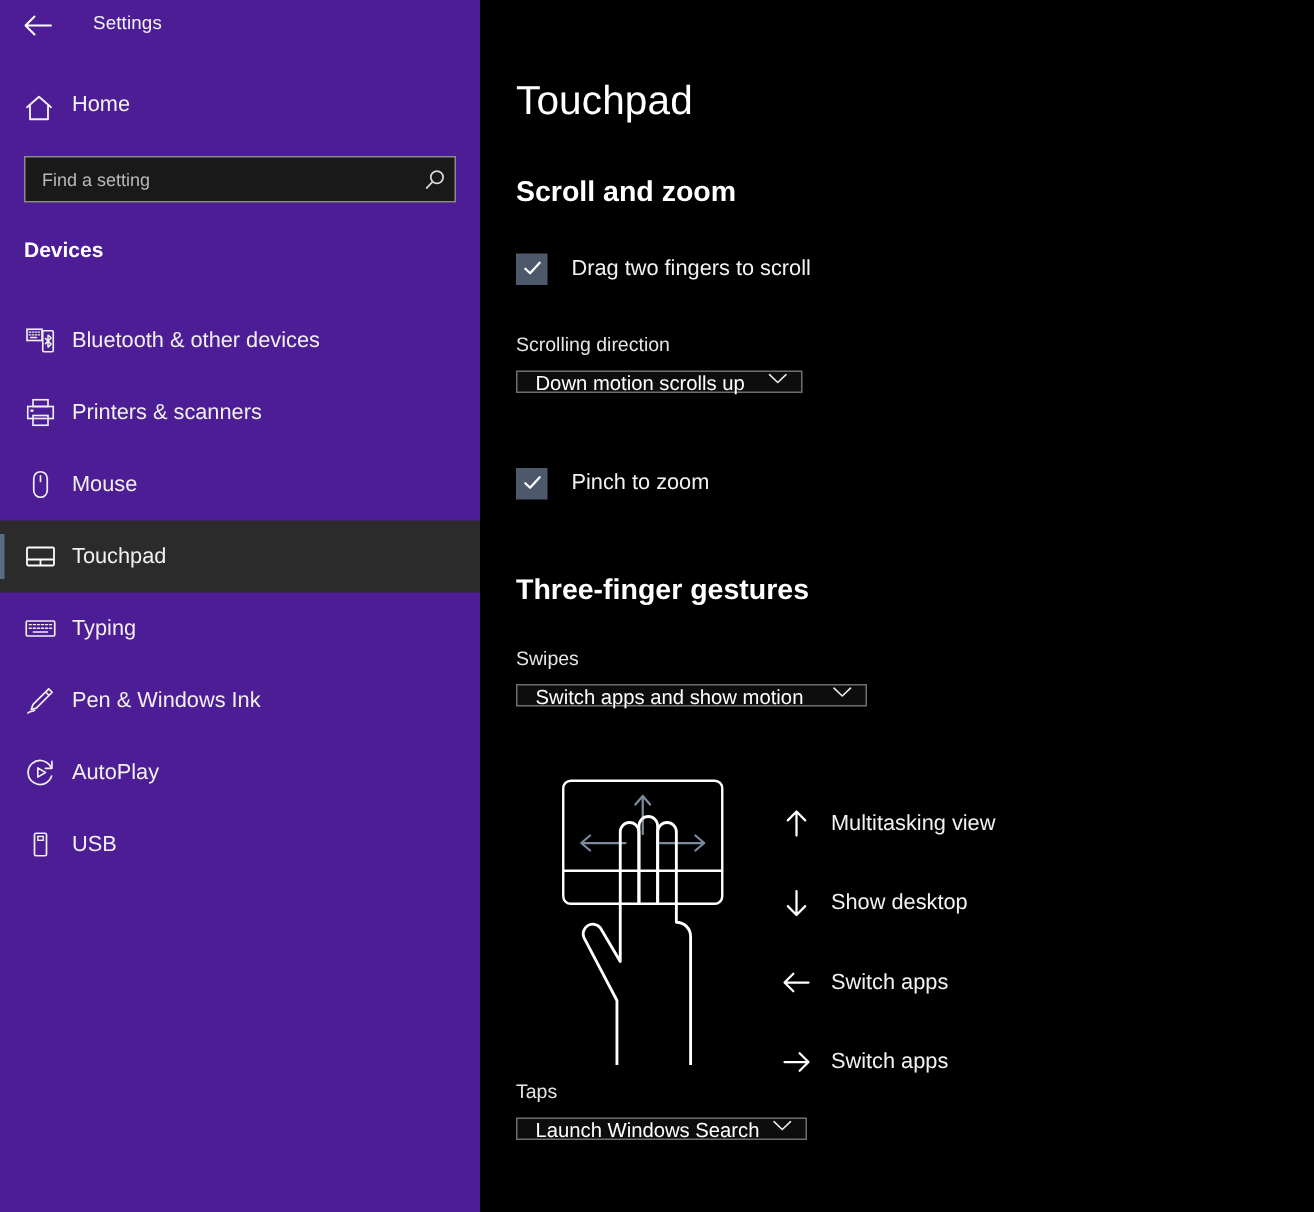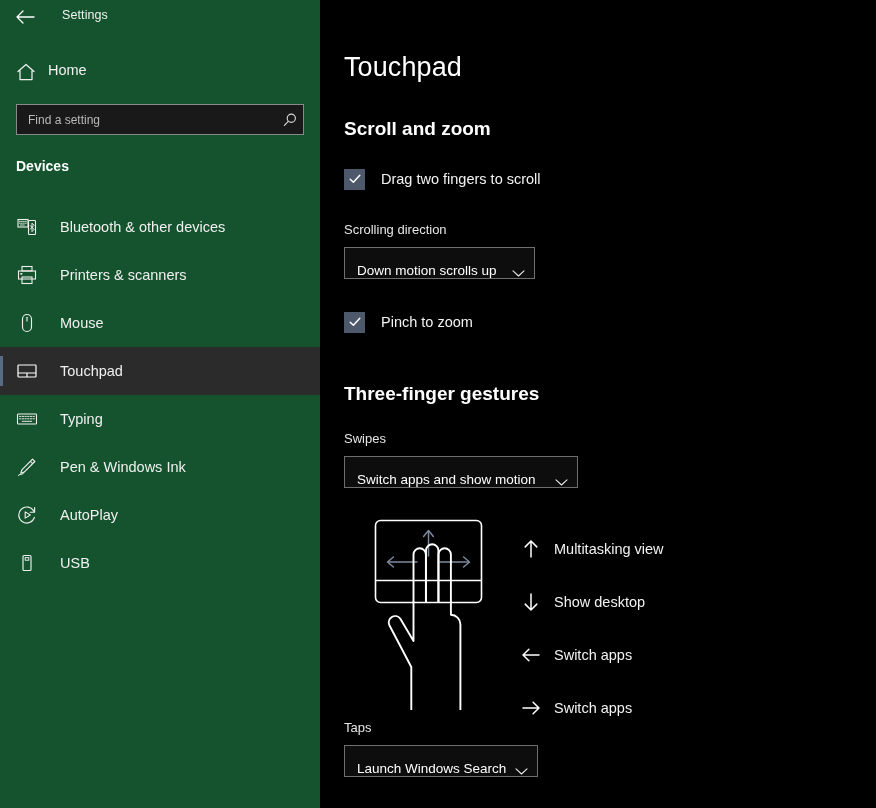--- a/index.html
+++ b/index.html
@@ -18,21 +18,21 @@
     height: 808px;
     background: #000000;
   }
 
   
   .sidebar {
     position: absolute;
     left: 0; top: 0;
     width: 320px;
     height: 808px;
-    background: #14532d;
+    background: #4c1d95;
   }
 
   .titlebar {
     position: absolute;
     left: 0; top: 0;
     width: 320px;
     height: 32px;
   }
 
   .back-btn {
@@ -129,21 +129,21 @@
   }
   .nav-ico {
     position: absolute;
     left: 16px; top: 50%;
     transform: translateY(-50%);
     width: 22px; height: 22px;
     display: flex; align-items: center; justify-content: center;
   }
   .nav-label {
     position: absolute;
-    left: 60px;
+    left: 48px;
     font-size: 14.5px;
     color: #f0f0f0;
     white-space: nowrap;
   }
 
   
   .main {
     position: absolute;
     left: 320px; top: 0;
     width: 556px; height: 808px;
@@ -199,25 +199,25 @@
     font-size: 13px;
     color: #e6e6e6;
   }
   #lbl-scrolldir { top: 222px; }
   #lbl-swipes    { top: 431px; }
   #lbl-taps      { top: 720px; }
 
   .combo {
     position: absolute;
     left: 24px;
-    height: 32px;
+    height: 15px;
     background: #0d0d0d;
     border: 1px solid #6e6e6e;
     display: flex;
-    align-items: flex-end;
+    align-items: flex-start;
     padding: 0 9px 0 12px;
     cursor: pointer;
   }
   #cmb-scrolldir { top: 247px; width: 191px; }
   #cmb-swipes    { top: 456px; width: 234px; }
   #cmb-taps      { top: 745px; width: 194px; }
 
   .combo-text {
     font-size: 13.5px;
     color: #ffffff;

